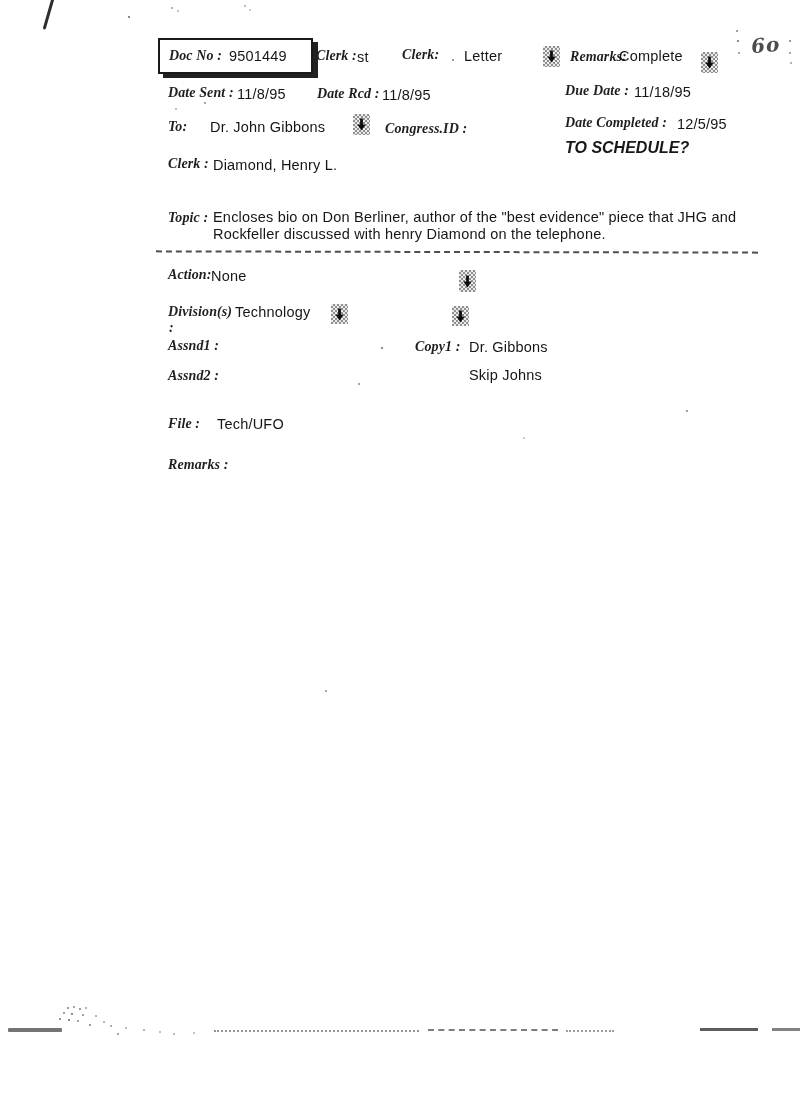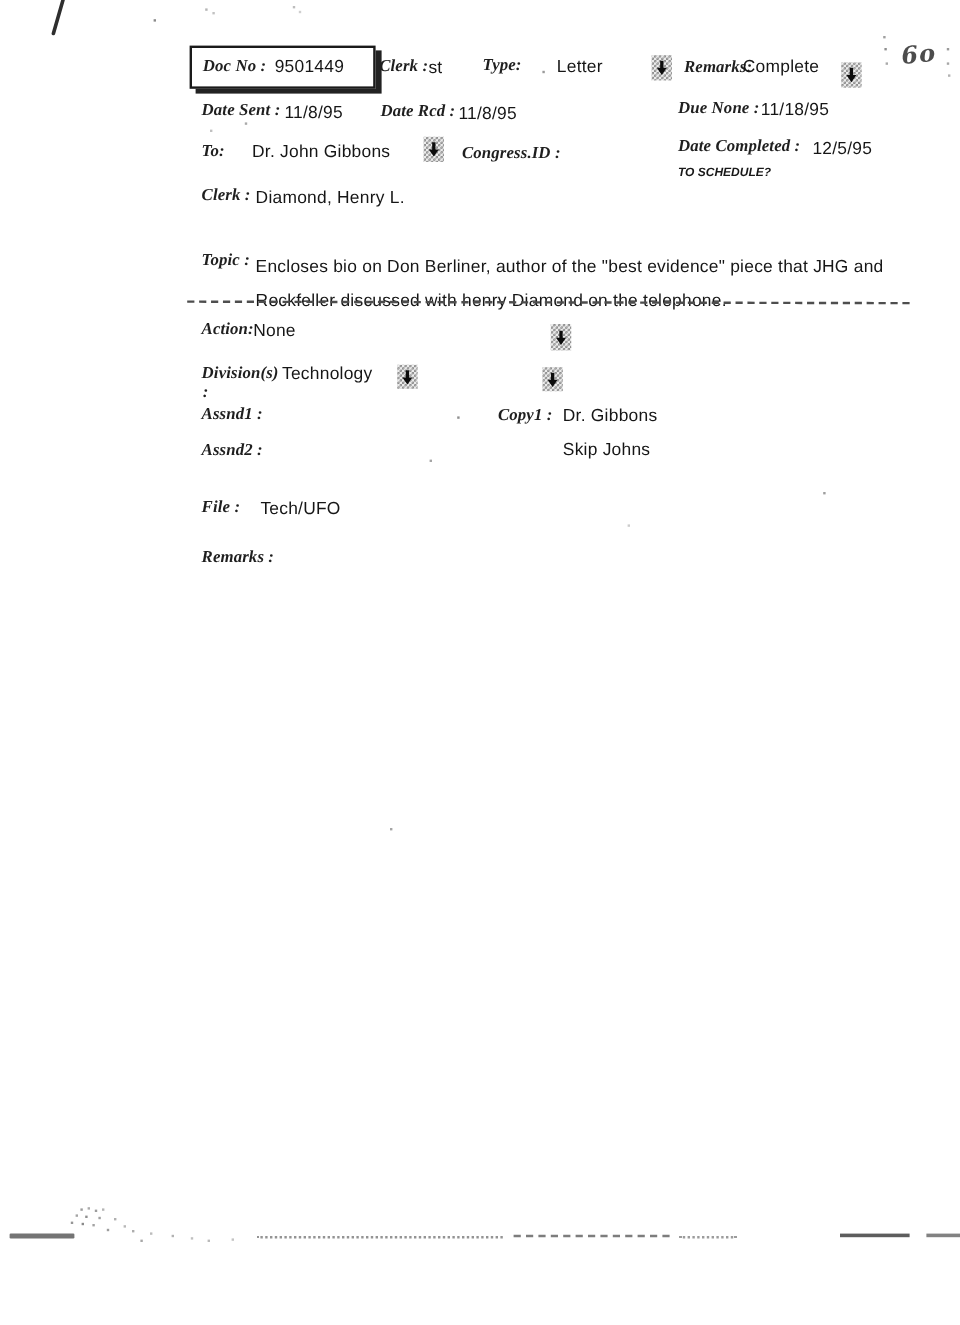--- a/index.html
+++ b/index.html
@@ -38,24 +38,24 @@
       linear-gradient(45deg,#8f8f8f 25%,transparent 25%,transparent 75%,#8f8f8f 75%);
     background-size:4px 4px; background-position:0 0,2px 2px;
     display:flex; align-items:center; justify-content:center;
   }
   .dd svg{width:11px;height:15px;fill:#0c0c0c;}
   
   .sep{
     position:absolute; left:156px; top:251px; width:602px; height:0;
     border-top:2px dashed #4e4e4e; transform:rotate(.12deg);
   }
-  .topic-val{white-space:pre-line; line-height:28px; width:530px;}
+  .topic-val{white-space:pre-line; line-height:17px; width:530px;}
   .schedule{
     position:absolute; font-family:"Liberation Sans", sans-serif;
-    font-style:italic; font-weight:700; font-size:10px; color:#181818; white-space:nowrap;
+    font-style:italic; font-weight:700; font-size:16px; color:#181818; white-space:nowrap;
   }
   
   .hw-slash{
     position:absolute; left:47px; top:-2px; width:3px; height:32px;
     background:#2e2e2e; border-radius:2px; transform:rotate(16deg);
   }
   .hw-note{
     position:absolute; left:751px; top:33px;
     font-family:"DejaVu Serif", serif; font-style:italic; font-weight:600;
     font-size:20px; color:#4c4c4c; transform:rotate(-5deg); letter-spacing:1px;
@@ -91,40 +91,40 @@
   <div class="hw-slash"></div>
   <div class="hw-note">6o</div>
   <div class="speck"></div>
 
   <div class="docbox">
     <span class="lbl">Doc No :</span>
     <span class="val bold">9501449</span>
   </div>
   <span class="lbl" style="left:316px;top:48px">Clerk :</span>
   <span class="val" style="left:357px;top:49px">st</span>
-  <span class="lbl" style="left:402px;top:47px">Type:</span>
+  <span class="lbl" style="left:402px;top:47px">Clerk:</span>
   <span class="val" style="left:464px;top:48px">Letter</span>
   <span class="dd" style="left:543px;top:46px">
     <svg viewBox="0 0 12 16">
         <path d="M4.5 1.5h3V8h3L6 14.5 1.5 8h3z"></path>
       </svg>
   </span>
   <span class="lbl" style="left:570px;top:49px">Remarks:</span>
   <span class="val bold" style="left:619px;top:48px">Complete</span>
   <span class="dd" style="left:701px;top:52px">
     <svg viewBox="0 0 12 16">
         <path d="M4.5 1.5h3V8h3L6 14.5 1.5 8h3z"></path>
       </svg>
   </span>
 
   <span class="lbl" style="left:168px;top:85px">Date Sent :</span>
   <span class="val" style="left:237px;top:86px">11/8/95</span>
   <span class="lbl" style="left:317px;top:86px">Date Rcd :</span>
   <span class="val" style="left:382px;top:87px">11/8/95</span>
-  <span class="lbl" style="left:565px;top:83px">Due None :</span>
+  <span class="lbl" style="left:565px;top:83px">Due Date :</span>
   <span class="val" style="left:634px;top:84px">11/18/95</span>
 
   <span class="lbl" style="left:168px;top:119px">To:</span>
   <span class="val" style="left:210px;top:119px">Dr. John Gibbons</span>
   <span class="dd" style="left:353px;top:114px">
     <svg viewBox="0 0 12 16">
         <path d="M4.5 1.5h3V8h3L6 14.5 1.5 8h3z"></path>
       </svg>
   </span>
   <span class="lbl" style="left:385px;top:121px">Congress.ID :</span>

